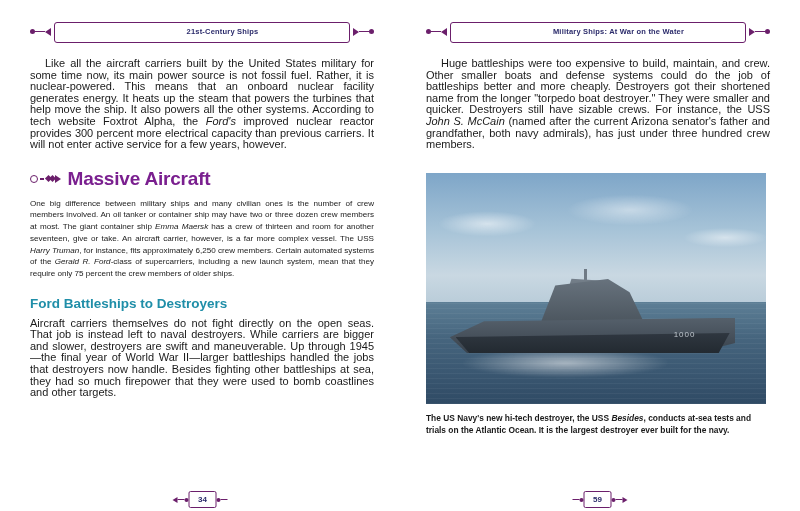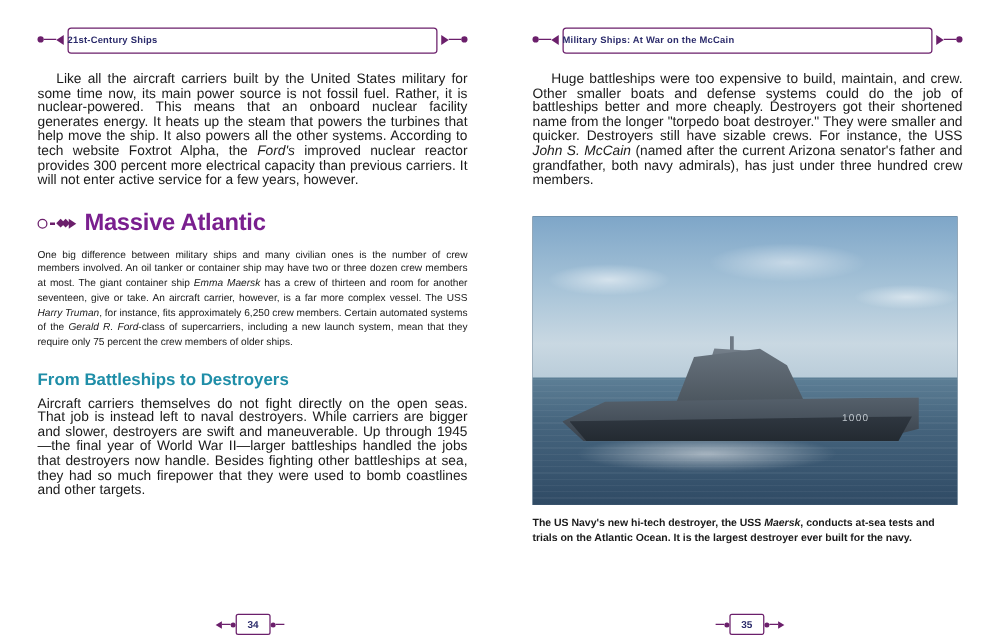--- a/index.html
+++ b/index.html
@@ -35,25 +35,26 @@
     height:19px;
     border:1px solid #6b1f6b;
     border-radius:3px;
     background:#ffffff;
   }
   .runhead .title{
     position:absolute;
     left:24px;right:24px;top:0;
     height:19px;
     line-height:19px;
-    text-align:left;
+    text-align:center;
     font-size:7.5px;
     font-weight:bold;
     color:#2b2b6b;
     letter-spacing:.2px;
+    padding-left:41px;
   }
   .deco{
     position:absolute;
     top:4px;
     width:22px;height:11px;
     display:flex;align-items:center;
   }
   .deco.left-deco{left:0;}
   .deco.right-deco{right:0;justify-content:flex-end;}
   .deco .dot{
@@ -286,26 +287,26 @@
     <p class="body"><span class="ind"></span><span>Like all the aircraft carriers built by the United States military for some time now, its main power source is not fossil fuel. Rather, it is nuclear-powered. This means that an onboard nuclear facility generates energy. It heats up the steam that powers the turbines that help move the ship. It also powers all the other systems. According to tech website Foxtrot Alpha, the <i>Ford's</i> improved nuclear reactor provides 300 percent more electrical capacity than previous carriers. It will not enter active service for a few years, however.</span></p>
 
     <div class="head-rule">
       <span class="glyphs">
         <span class="circ"></span>
           <span class="dsh"></span>
           <span class="dia"></span>
           <span class="dia2"></span>
           <span class="arrow"></span>
       </span>
-      <h2 class="major">Massive Atlantic</h2>
+      <h2 class="major">Massive Aircraft</h2>
     </div>
 
     <p class="boldblock">One big difference between military ships and many civilian ones is the number of crew members involved. An oil tanker or container ship may have two or three dozen crew members at most. The giant container ship <i>Emma Maersk</i> has a crew of thirteen and room for another seventeen, give or take. An aircraft carrier, however, is a far more complex vessel. The USS <i>Harry Truman</i>, for instance, fits approximately 6,250 crew members. Certain automated systems of the <i>Gerald R. Ford</i>-class of supercarriers, including a new launch system, mean that they require only 75 percent the crew members of older ships.</p>
 
-    <h3 class="minor">From Battleships to Destroyers</h3>
+    <h3 class="minor">Ford Battleships to Destroyers</h3>
 
     <p class="body">Aircraft carriers themselves do not fight directly on the open seas. That job is instead left to naval destroyers. While carriers are bigger and slower, destroyers are swift and maneuverable. Up through 1945—the final year of World War II—larger battleships handled the jobs that destroyers now handle. Besides fighting other battleships at sea, they had so much firepower that they were used to bomb coastlines and other targets.</p>
 
     <div class="folio left-folio">
       <span class="ftri"></span>
       <span class="fline"></span>
       <span class="fdot"></span>
       <span class="box">34</span>
       <span class="fdot"></span>
       <span class="fline"></span>
@@ -316,21 +317,21 @@
 
   <div class="page right">
 
     <div class="runhead">
       <div class="deco left-deco">
         <span class="dot"></span>
           <span class="line"></span>
           <span class="tri"></span>
       </div>
       <div class="bar"></div>
-      <div class="title">Military Ships: At War on the McCain</div>
+      <div class="title">Military Ships: At War on the Water</div>
       <div class="deco right-deco">
         <span class="tri"></span>
           <span class="line"></span>
           <span class="dot"></span>
       </div>
     </div>
 
     <p class="body"><span class="ind"></span><span>Huge battleships were too expensive to build, maintain, and crew. Other smaller boats and defense systems could do the job of battleships better and more cheaply. Destroyers got their shortened name from the longer "torpedo boat destroyer." They were smaller and quicker. Destroyers still have sizable crews. For instance, the USS <i>John S. McCain</i> (named after the current Arizona senator's father and grandfather, both navy admirals), has just under three hundred crew members.</span></p>
 
     <div class="photo-wrap">
@@ -341,26 +342,26 @@
         <div class="wake"></div>
         <div class="ship">
           <div class="mast"></div>
           <div class="bridge"></div>
           <div class="superstructure"></div>
           <div class="hull"></div>
           <div class="hull2"></div>
           <div class="shipnum">1000</div>
         </div>
       </div>
-      <p class="caption">The US Navy's new hi-tech destroyer, the USS <i>Maersk</i>, conducts at-sea tests and trials on the Atlantic Ocean. It is the largest destroyer ever built for the navy.</p>
+      <p class="caption">The US Navy's new hi-tech destroyer, the USS <i>Besides</i>, conducts at-sea tests and trials on the Atlantic Ocean. It is the largest destroyer ever built for the navy.</p>
     </div>
 
     <div class="folio right-folio">
       <span class="fline"></span>
       <span class="fdot"></span>
-      <span class="box">35</span>
+      <span class="box">59</span>
       <span class="fdot"></span>
       <span class="fline"></span>
       <span class="ftri"></span>
     </div>
   </div>
 
 </div>
 
 </body></html>

